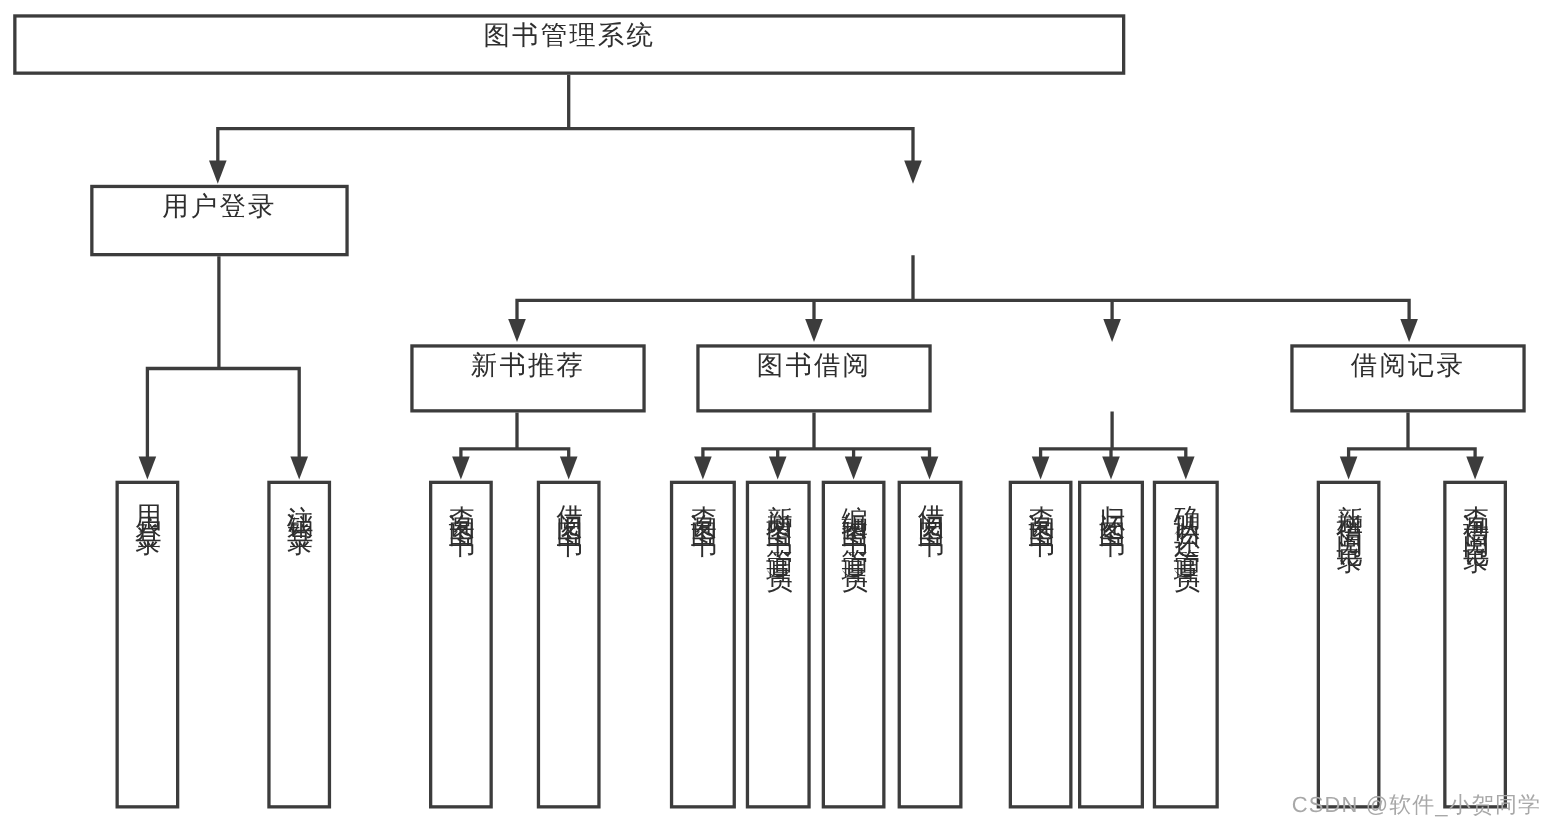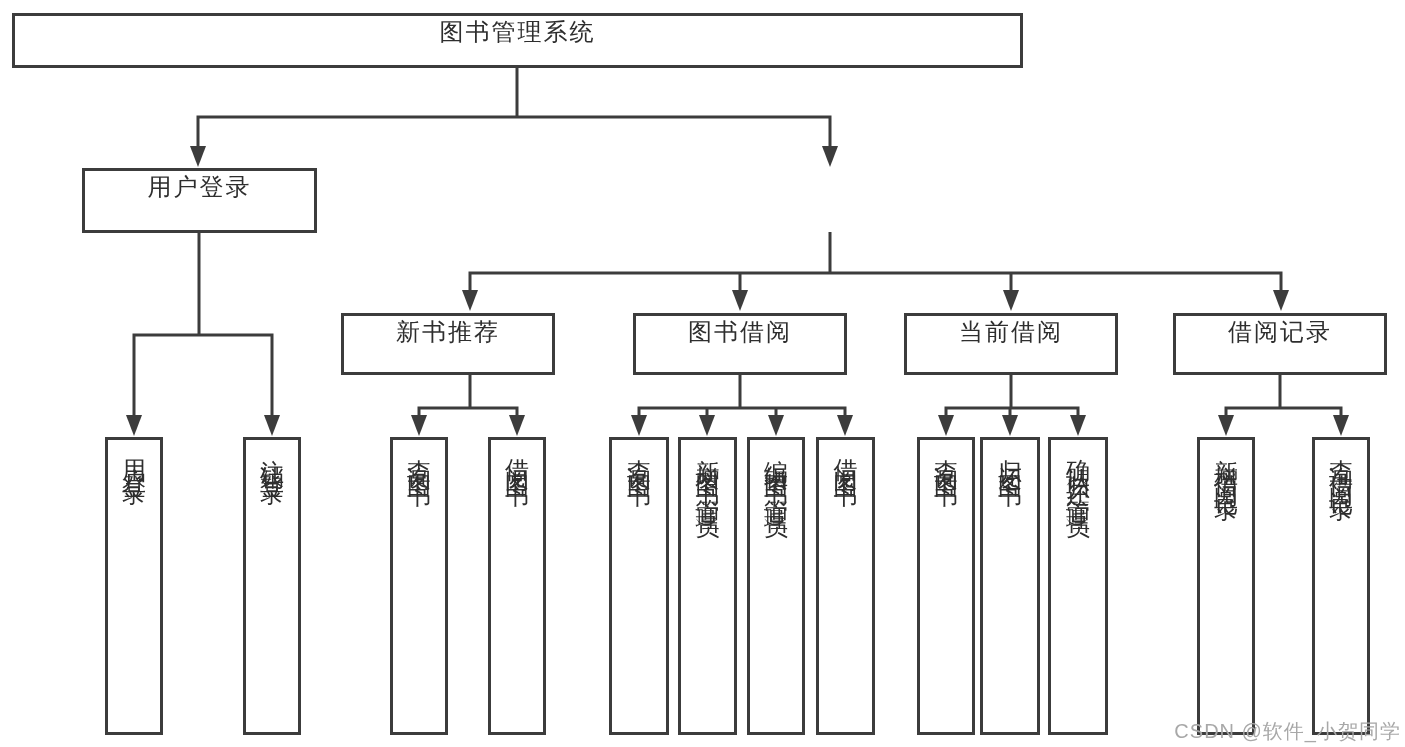--- a/index.html
+++ b/index.html
@@ -63,28 +63,25 @@
   </svg>
 
   <div class="node" style="left:12px; top:13px; width:1011px; height:55px;">
     <span class="h-label">图书管理系统</span>
   </div>
 
   <div class="node" style="left:82px; top:168px; width:235px; height:65px;">
     <span class="h-label">用户登录</span>
   </div>
 
-  <div class="node" style="left:341px; top:313px; width:214px; height:62px;">
+  <div class="node" style="left:373px; top:313px; width:214px; height:62px;">
     <span class="h-label">新书推荐</span>
   </div>
   <div class="node" style="left:633px; top:313px; width:214px; height:62px;">
     <span class="h-label">图书借阅</span>
-  </div>
-  <div class="node" style="left:904px; top:313px; width:214px; height:62px;">
-    <span class="h-label">当前借阅</span>
   </div>
   <div class="node" style="left:1173px; top:313px; width:214px; height:62px;">
     <span class="h-label">借阅记录</span>
   </div>
 
   <div class="node" style="left:105px; top:437px; width:58px; height:298px;">
     <span class="v-label">用户登录</span>
   </div>
   <div class="node" style="left:243px; top:437px; width:58px; height:298px;">
     <span class="v-label">注销登录</span>

